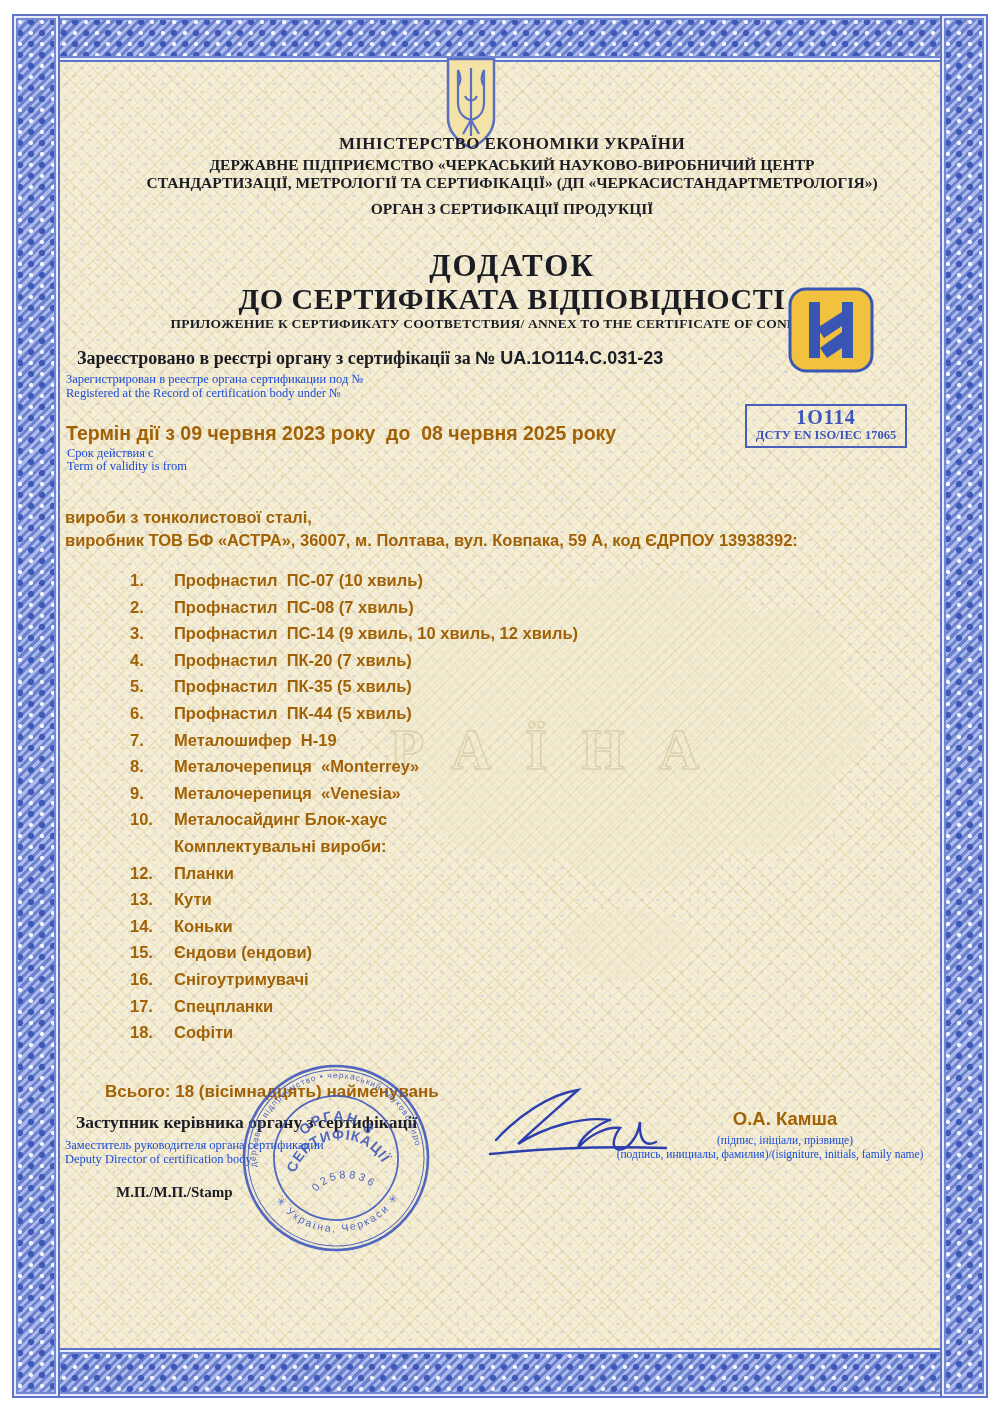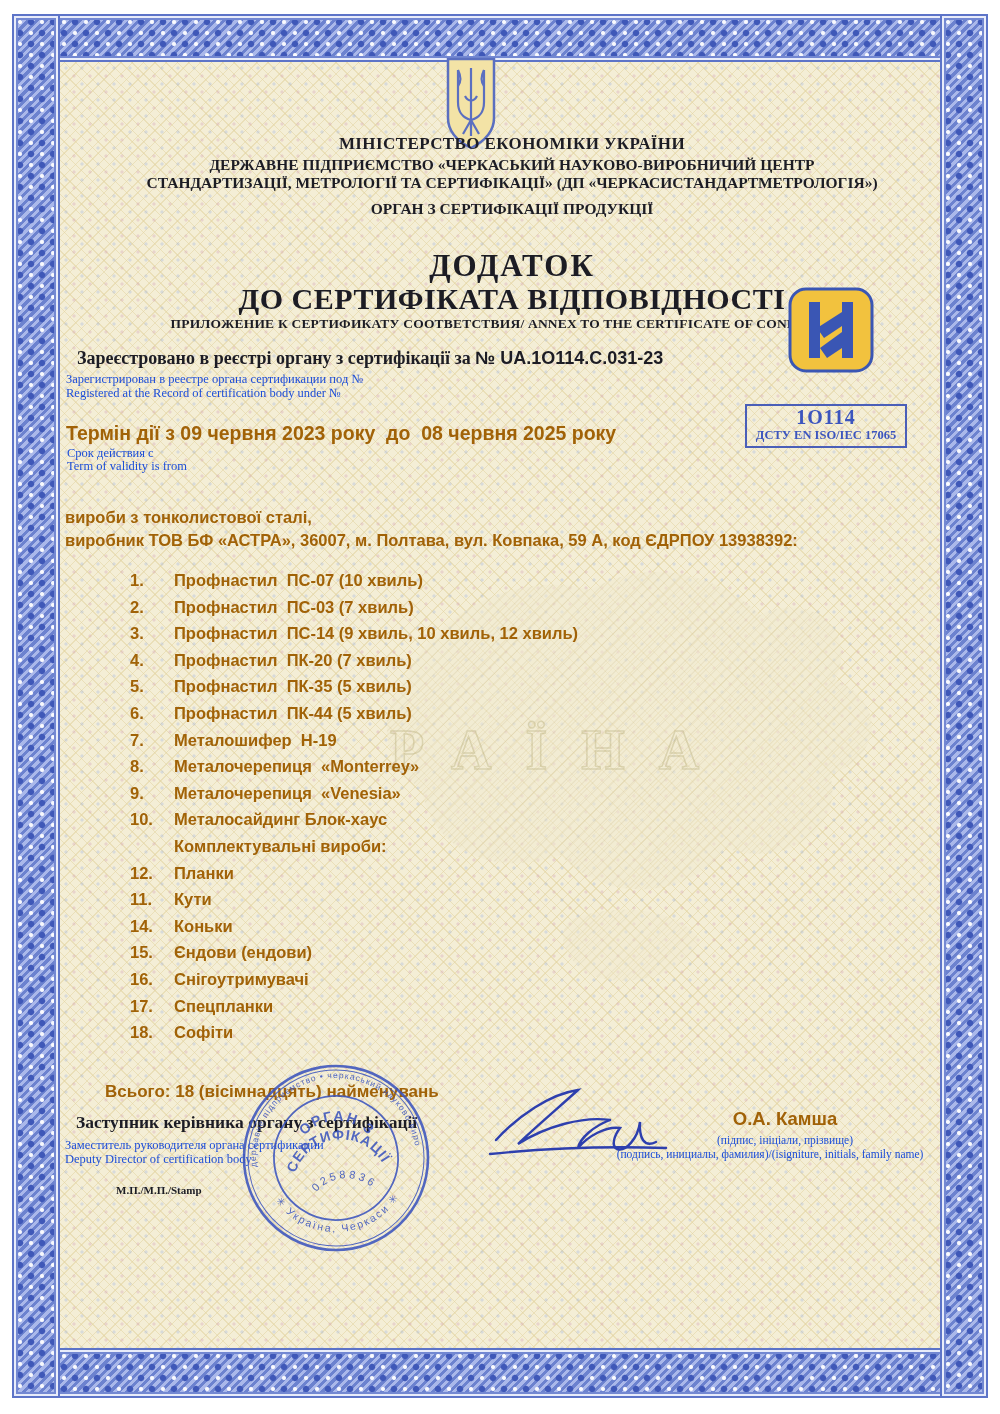--- a/index.html
+++ b/index.html
@@ -51,21 +51,21 @@
   .prod1{left:65px;top:508px;font-size:16.5px;}
   .prod2{left:65px;top:531px;font-size:16.5px;}
   .list{left:130px;top:571px;width:700px;}
   .row{display:flex;height:26.6px;align-items:flex-start;}
   .rnum{width:44px;font-size:16.5px;}
   .rtxt{font-size:16.5px;}
   .total{left:105px;top:1082px;font-size:17px;}
   .role{left:64px;top:1112px;font-size:17.5px;}
   .rolesub1{left:65px;top:1138px;}
   .rolesub2{left:65px;top:1152px;}
-  .mp{left:104px;top:1184px;font-size:11px;}
+  .mp{left:104px;top:1184px;font-size:15px;}
   .signame{left:640px;top:1108px;width:290px;text-align:center;font-size:18.5px;}
   .sigcap1{left:560px;top:1134px;width:450px;text-align:center;font-size:11.5px;}
   .sigcap2{left:520px;top:1148px;width:500px;text-align:center;font-size:11.5px;}
   .emblem{left:445px;top:56px;}
   .mark{left:787px;top:286px;}
   .codebox{left:745px;top:376px;width:158px;height:40px;border:2px solid #4a5fb8;
     color:#3c55be;text-align:center;margin-top:28px;}
   .codebox .c1{font-size:20px;font-weight:bold;letter-spacing:1px;line-height:21px;margin-top:1px;}
   .codebox .c2{font-size:12.5px;font-weight:bold;line-height:14px;}
   .wmtext{left:390px;top:718px;width:540px;font-size:56px;font-weight:bold;
@@ -141,21 +141,21 @@
   <div class="abs sansb prod1">вироби з тонколистової сталі,</div>
   <div class="abs sansb prod2">виробник ТОВ БФ «АСТРА», 36007, м. Полтава, вул. Ковпака, 59 А, код ЄДРПОУ 13938392:</div>
 
   <div class="abs list">
     <div class="row">
         <span class="sansb rnum">1.</span>
         <span class="sansb rtxt pre">Профнастил  ПС-07 (10 хвиль)</span>
       </div>
     <div class="row">
         <span class="sansb rnum">2.</span>
-        <span class="sansb rtxt pre">Профнастил  ПС-03 (7 хвиль)</span>
+        <span class="sansb rtxt pre">Профнастил  ПС-08 (7 хвиль)</span>
       </div>
     <div class="row">
         <span class="sansb rnum">3.</span>
         <span class="sansb rtxt pre">Профнастил  ПС-14 (9 хвиль, 10 хвиль, 12 хвиль)</span>
       </div>
     <div class="row">
         <span class="sansb rnum">4.</span>
         <span class="sansb rtxt pre">Профнастил  ПК-20 (7 хвиль)</span>
       </div>
     <div class="row">
@@ -184,21 +184,21 @@
       </div>
     <div class="row">
         <span class="sansb rnum"></span>
         <span class="sansb rtxt pre">Комплектувальні вироби:</span>
       </div>
     <div class="row">
         <span class="sansb rnum">12.</span>
         <span class="sansb rtxt pre">Планки</span>
       </div>
     <div class="row">
-        <span class="sansb rnum">11.</span>
+        <span class="sansb rnum">13.</span>
         <span class="sansb rtxt pre">Кути</span>
       </div>
     <div class="row">
         <span class="sansb rnum">14.</span>
         <span class="sansb rtxt pre">Коньки</span>
       </div>
     <div class="row">
         <span class="sansb rnum">15.</span>
         <span class="sansb rtxt pre">Єндови (ендови)</span>
       </div>

